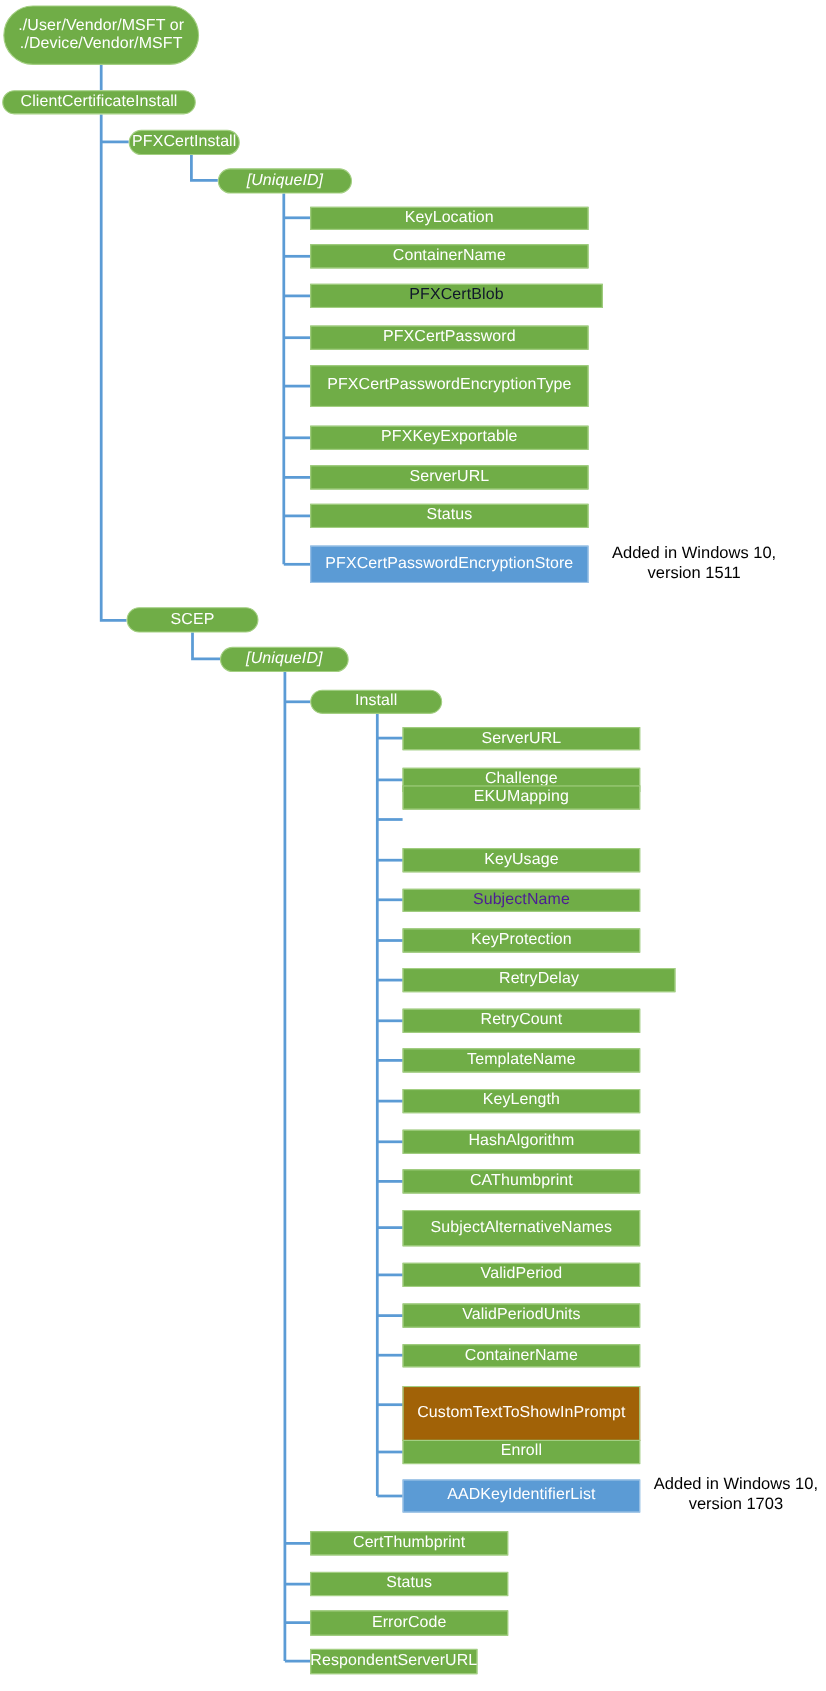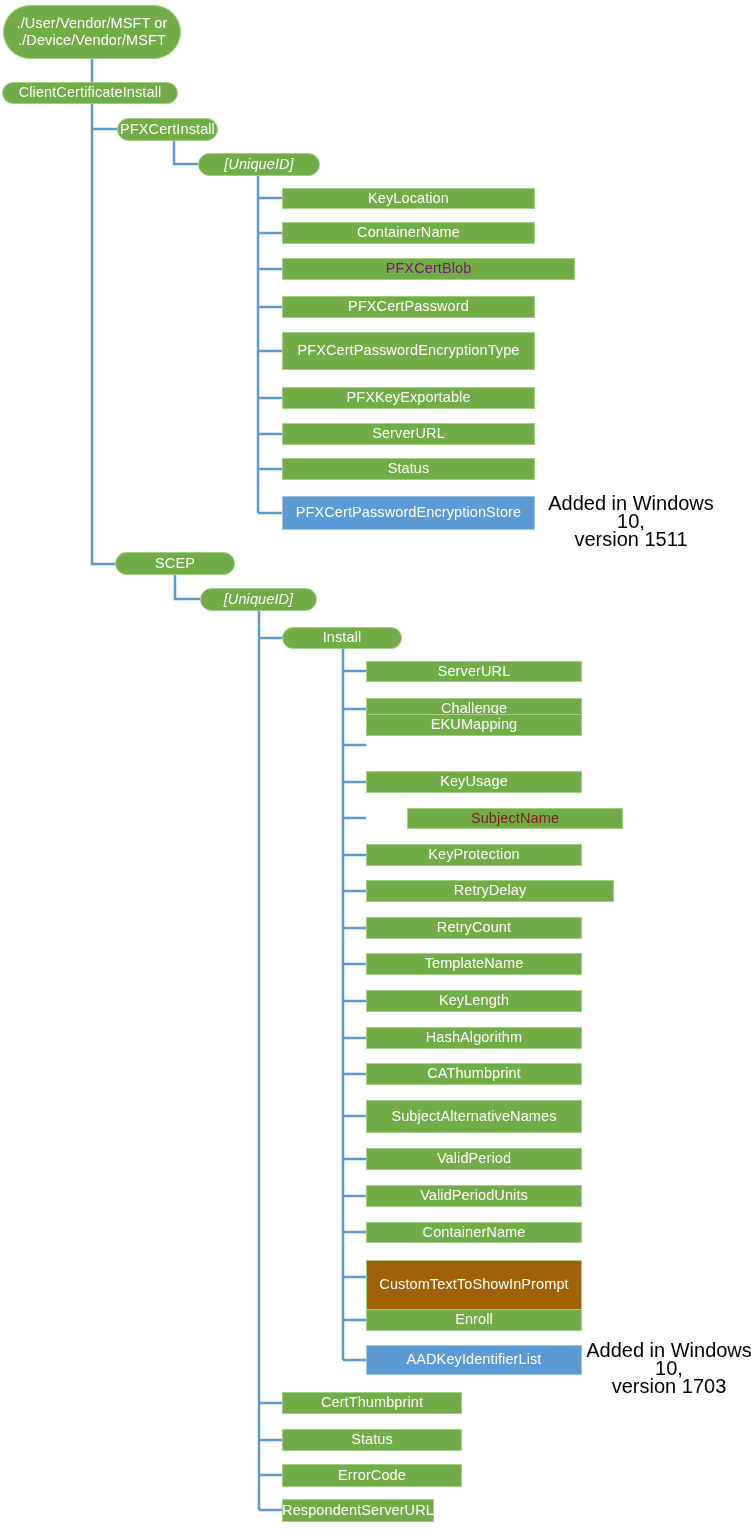--- a/index.html
+++ b/index.html
@@ -36,21 +36,21 @@
   }
   .node.rect {
     border-radius: 0;
   }
   .node.italic {
     font-style: italic;
   }
   .annotation {
     position: absolute;
     color: #000000;
-    font-size: 20px;
+    font-size: 15px;
     line-height: 18px;
     text-align: center;
     white-space: pre-line;
   }
 </style>
 </head>
 <body>
 
 <div class="canvas" style="width: 751px; height: 1537px; background: rgb(255, 255, 255);">
   <svg class="connector-layer" width="751" height="1537" viewBox="0 0 751 1537">
@@ -97,35 +97,35 @@
       <polyline points="343,1360 366,1360" fill="none" stroke="#5B9BD5" stroke-width="2.5"></polyline>
     </svg>
   <div id="nodes-layer">
       <div class="node pill" style="left: 3px; top: 5px; width: 178px; height: 54px; background: rgb(112, 173, 71); border: 1.5px solid rgb(163, 207, 130); color: rgb(255, 255, 255);">./User/Vendor/MSFT or
 ./Device/Vendor/MSFT</div>
       <div class="node pill" style="left: 2px; top: 82px; width: 176px; height: 22px; background: rgb(112, 173, 71); border: 1.5px solid rgb(163, 207, 130); color: rgb(255, 255, 255);">ClientCertificateInstall</div>
       <div class="node pill" style="left: 117px; top: 118px; width: 101px; height: 23px; background: rgb(112, 173, 71); border: 1.5px solid rgb(163, 207, 130); color: rgb(255, 255, 255);">PFXCertInstall</div>
       <div class="node pill italic" style="left: 198px; top: 153px; width: 122px; height: 23px; background: rgb(112, 173, 71); border: 1.5px solid rgb(163, 207, 130); color: rgb(255, 255, 255);">[UniqueID]</div>
       <div class="node rect" style="left: 282px; top: 188px; width: 253px; height: 21px; background: rgb(112, 173, 71); border: 1.5px solid rgb(163, 207, 130); color: rgb(255, 255, 255);">KeyLocation</div>
       <div class="node rect" style="left: 282px; top: 222px; width: 253px; height: 22px; background: rgb(112, 173, 71); border: 1.5px solid rgb(163, 207, 130); color: rgb(255, 255, 255);">ContainerName</div>
-      <div class="node rect" style="left: 282px; top: 258px; width: 293px; height: 22px; background: rgb(112, 173, 71); border: 1.5px solid rgb(163, 207, 130); color: #701a75;">PFXCertBlob</div>
+      <div class="node rect" style="left: 282px; top: 258px; width: 266px; height: 22px; background: rgb(112, 173, 71); border: 1.5px solid rgb(163, 207, 130); color: #0f172a;">PFXCertBlob</div>
       <div class="node rect" style="left: 282px; top: 296px; width: 253px; height: 22px; background: rgb(112, 173, 71); border: 1.5px solid rgb(163, 207, 130); color: rgb(255, 255, 255);">PFXCertPassword</div>
       <div class="node rect" style="left: 282px; top: 332px; width: 253px; height: 38px; background: rgb(112, 173, 71); border: 1.5px solid rgb(163, 207, 130); color: rgb(255, 255, 255);">PFXCertPasswordEncryptionType</div>
       <div class="node rect" style="left: 282px; top: 387px; width: 253px; height: 22px; background: rgb(112, 173, 71); border: 1.5px solid rgb(163, 207, 130); color: rgb(255, 255, 255);">PFXKeyExportable</div>
       <div class="node rect" style="left: 282px; top: 423px; width: 253px; height: 22px; background: rgb(112, 173, 71); border: 1.5px solid rgb(163, 207, 130); color: rgb(255, 255, 255);">ServerURL</div>
       <div class="node rect" style="left: 282px; top: 458px; width: 253px; height: 22px; background: rgb(112, 173, 71); border: 1.5px solid rgb(163, 207, 130); color: rgb(255, 255, 255);">Status</div>
       <div class="node rect" style="left: 282px; top: 496px; width: 253px; height: 34px; background: rgb(91, 155, 213); border: 1.5px solid rgb(157, 195, 230); color: rgb(255, 255, 255);">PFXCertPasswordEncryptionStore</div>
       <div class="node pill" style="left: 115px; top: 552px; width: 120px; height: 23px; background: rgb(112, 173, 71); border: 1.5px solid rgb(163, 207, 130); color: rgb(255, 255, 255);">SCEP</div>
       <div class="node pill italic" style="left: 200px; top: 588px; width: 117px; height: 23px; background: rgb(112, 173, 71); border: 1.5px solid rgb(163, 207, 130); color: rgb(255, 255, 255);">[UniqueID]</div>
       <div class="node pill" style="left: 282px; top: 627px; width: 120px; height: 22px; background: rgb(112, 173, 71); border: 1.5px solid rgb(163, 207, 130); color: rgb(255, 255, 255);">Install</div>
       <div class="node rect" style="left: 366px; top: 661px; width: 216px; height: 21px; background: rgb(112, 173, 71); border: 1.5px solid rgb(163, 207, 130); color: rgb(255, 255, 255);">ServerURL</div>
       <div class="node rect" style="left: 366px; top: 698px; width: 216px; height: 22px; background: rgb(112, 173, 71); border: 1.5px solid rgb(163, 207, 130); color: rgb(255, 255, 255);">Challenge</div>
       <div class="node rect" style="left: 366px; top: 714px; width: 216px; height: 22px; background: rgb(112, 173, 71); border: 1.5px solid rgb(163, 207, 130); color: rgb(255, 255, 255);">EKUMapping</div>
       <div class="node rect" style="left: 366px; top: 771px; width: 216px; height: 22px; background: rgb(112, 173, 71); border: 1.5px solid rgb(163, 207, 130); color: rgb(255, 255, 255);">KeyUsage</div>
-      <div class="node rect" style="left: 366px; top: 808px; width: 216px; height: 21px; background: rgb(112, 173, 71); border: 1.5px solid rgb(163, 207, 130); color: #7f1d1d; margin-left: 41px;">SubjectName</div>
+      <div class="node rect" style="left: 366px; top: 808px; width: 216px; height: 21px; background: rgb(112, 173, 71); border: 1.5px solid rgb(163, 207, 130); color: #4c1d95;">SubjectName</div>
       <div class="node rect" style="left: 366px; top: 844px; width: 216px; height: 22px; background: rgb(112, 173, 71); border: 1.5px solid rgb(163, 207, 130); color: rgb(255, 255, 255);">KeyProtection</div>
       <div class="node rect" style="left: 366px; top: 880px; width: 248px; height: 22px; background: rgb(112, 173, 71); border: 1.5px solid rgb(163, 207, 130); color: rgb(255, 255, 255);">RetryDelay</div>
       <div class="node rect" style="left: 366px; top: 917px; width: 216px; height: 22px; background: rgb(112, 173, 71); border: 1.5px solid rgb(163, 207, 130); color: rgb(255, 255, 255);">RetryCount</div>
       <div class="node rect" style="left: 366px; top: 953px; width: 216px; height: 22px; background: rgb(112, 173, 71); border: 1.5px solid rgb(163, 207, 130); color: rgb(255, 255, 255);">TemplateName</div>
       <div class="node rect" style="left: 366px; top: 990px; width: 216px; height: 22px; background: rgb(112, 173, 71); border: 1.5px solid rgb(163, 207, 130); color: rgb(255, 255, 255);">KeyLength</div>
       <div class="node rect" style="left: 366px; top: 1027px; width: 216px; height: 22px; background: rgb(112, 173, 71); border: 1.5px solid rgb(163, 207, 130); color: rgb(255, 255, 255);">HashAlgorithm</div>
       <div class="node rect" style="left: 366px; top: 1063px; width: 216px; height: 22px; background: rgb(112, 173, 71); border: 1.5px solid rgb(163, 207, 130); color: rgb(255, 255, 255);">CAThumbprint</div>
       <div class="node rect" style="left: 366px; top: 1100px; width: 216px; height: 33px; background: rgb(112, 173, 71); border: 1.5px solid rgb(163, 207, 130); color: rgb(255, 255, 255);">SubjectAlternativeNames</div>
       <div class="node rect" style="left: 366px; top: 1148px; width: 216px; height: 22px; background: rgb(112, 173, 71); border: 1.5px solid rgb(163, 207, 130); color: rgb(255, 255, 255);">ValidPeriod</div>
       <div class="node rect" style="left: 366px; top: 1185px; width: 216px; height: 22px; background: rgb(112, 173, 71); border: 1.5px solid rgb(163, 207, 130); color: rgb(255, 255, 255); text-align: center;">ValidPeriodUnits</div>

